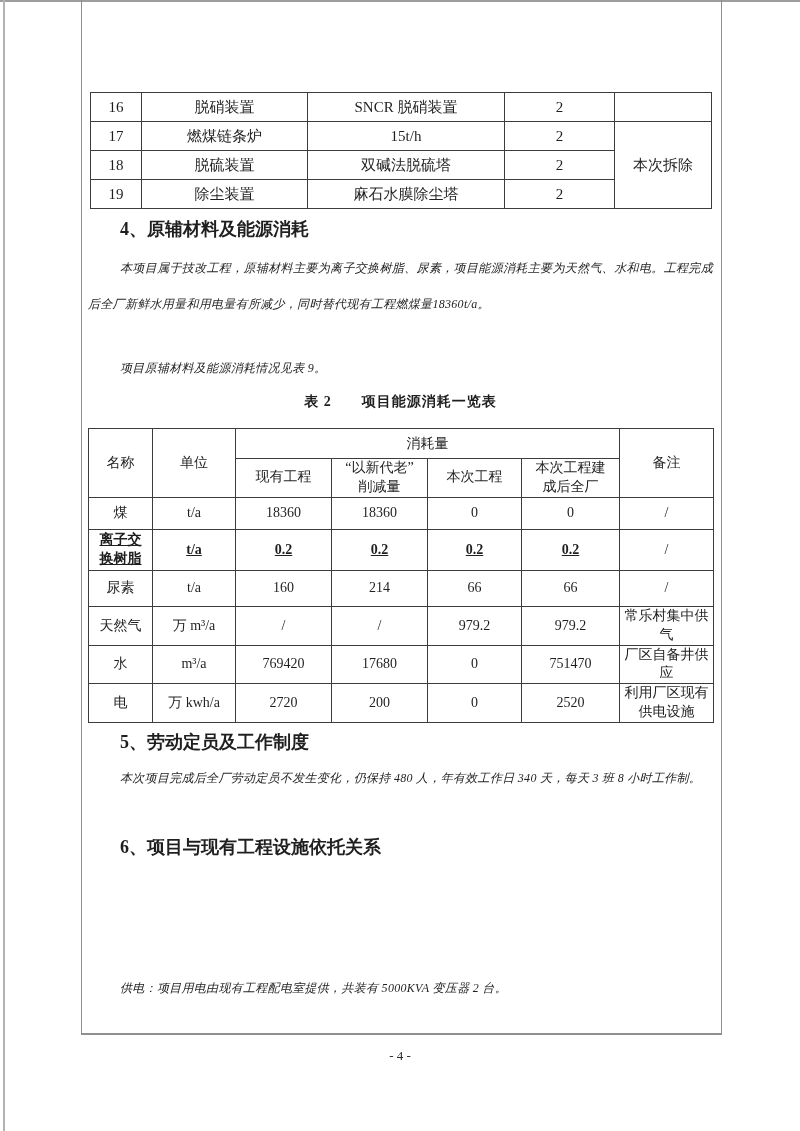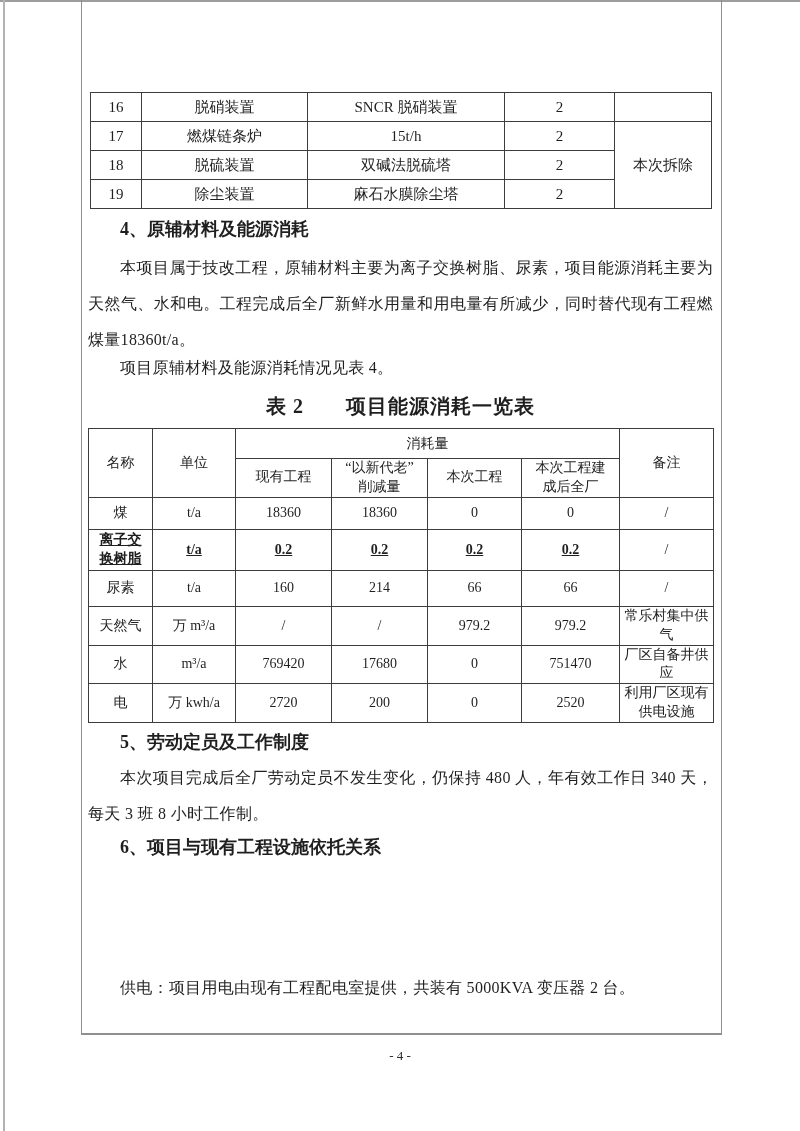--- a/index.html
+++ b/index.html
@@ -13,32 +13,32 @@
     position:absolute;left:81px;top:0;width:639px;height:1033px;
     border-left:1px solid #8f8f8f;border-right:1px solid #8f8f8f;border-bottom:2px solid #8f8f8f;
   }
   table{border-collapse:collapse;table-layout:fixed;}
   td,th{border:1px solid #3c3c3c;text-align:center;vertical-align:middle;padding:0 2px;font-weight:normal;}
   .t1{position:absolute;left:90px;top:92px;width:621px;font-size:15px;}
   .t1 tr{height:29px;}
   .t2{position:absolute;left:88px;top:428px;width:625px;font-size:14px;}
   .t2title{
     position:absolute;left:88px;top:393px;width:625px;text-align:center;
-    font-size:20px;font-weight:bold;letter-spacing:1px;
+    font-size:14px;font-weight:bold;letter-spacing:1px;
   }
   .pre{white-space:pre-line;line-height:1.35;}
   .emph{font-weight:bold;text-decoration:underline;}
   .heading{
     position:absolute;left:88px;width:625px;margin:0;font-size:18px;font-weight:bold;
     line-height:22px;padding-left:32px;box-sizing:border-box;
   }
   .h4{top:218px;} .h5{top:731px;} .h6{top:836px;}
   .para{
-    position:absolute;left:88px;width:625px;margin:0;font-size:16px;line-height:36px;
-    text-align:justify;text-indent:32px;letter-spacing:0.3px;
+    position:absolute;left:88px;width:625px;margin:0;font-size:12px;line-height:36px;
+    text-align:justify;text-indent:32px;letter-spacing:0.3px;font-style:italic;
   }
   .p1{top:250px;} .p2{top:350px;} .p3{top:760px;}
   .p4{top:865px;} .p5{top:970px;} .p6{top:1004px;}
   .pageno{position:absolute;left:0;top:1048px;width:800px;text-align:center;font-size:13px;color:#2a2a2a;}
 </style>
 </head>
 <body>
 
 <div class="page">
   <div class="scan-top"></div>
@@ -78,21 +78,21 @@
         <td>19</td>
         <td>除尘装置</td>
         <td>麻石水膜除尘塔</td>
         <td>2</td>
       </tr>
     </tbody>
   </table>
 
   <h2 class="heading h4">4、原辅材料及能源消耗</h2>
   <p class="para p1">本项目属于技改工程，原辅材料主要为离子交换树脂、尿素，项目能源消耗主要为天然气、水和电。工程完成后全厂新鲜水用量和用电量有所减少，同时替代现有工程燃煤量18360t/a。</p>
-  <p class="para p2">项目原辅材料及能源消耗情况见表 4。</p>
+  <p class="para p2">项目原辅材料及能源消耗情况见表 9。</p>
 
   <div class="t2title">表 2　　项目能源消耗一览表</div>
 
   <table class="t2">
     <colgroup>
       <col style="width:64px">
         <col style="width:83px">
         <col style="width:96px">
         <col style="width:96px">
       <col style="width:94px">

